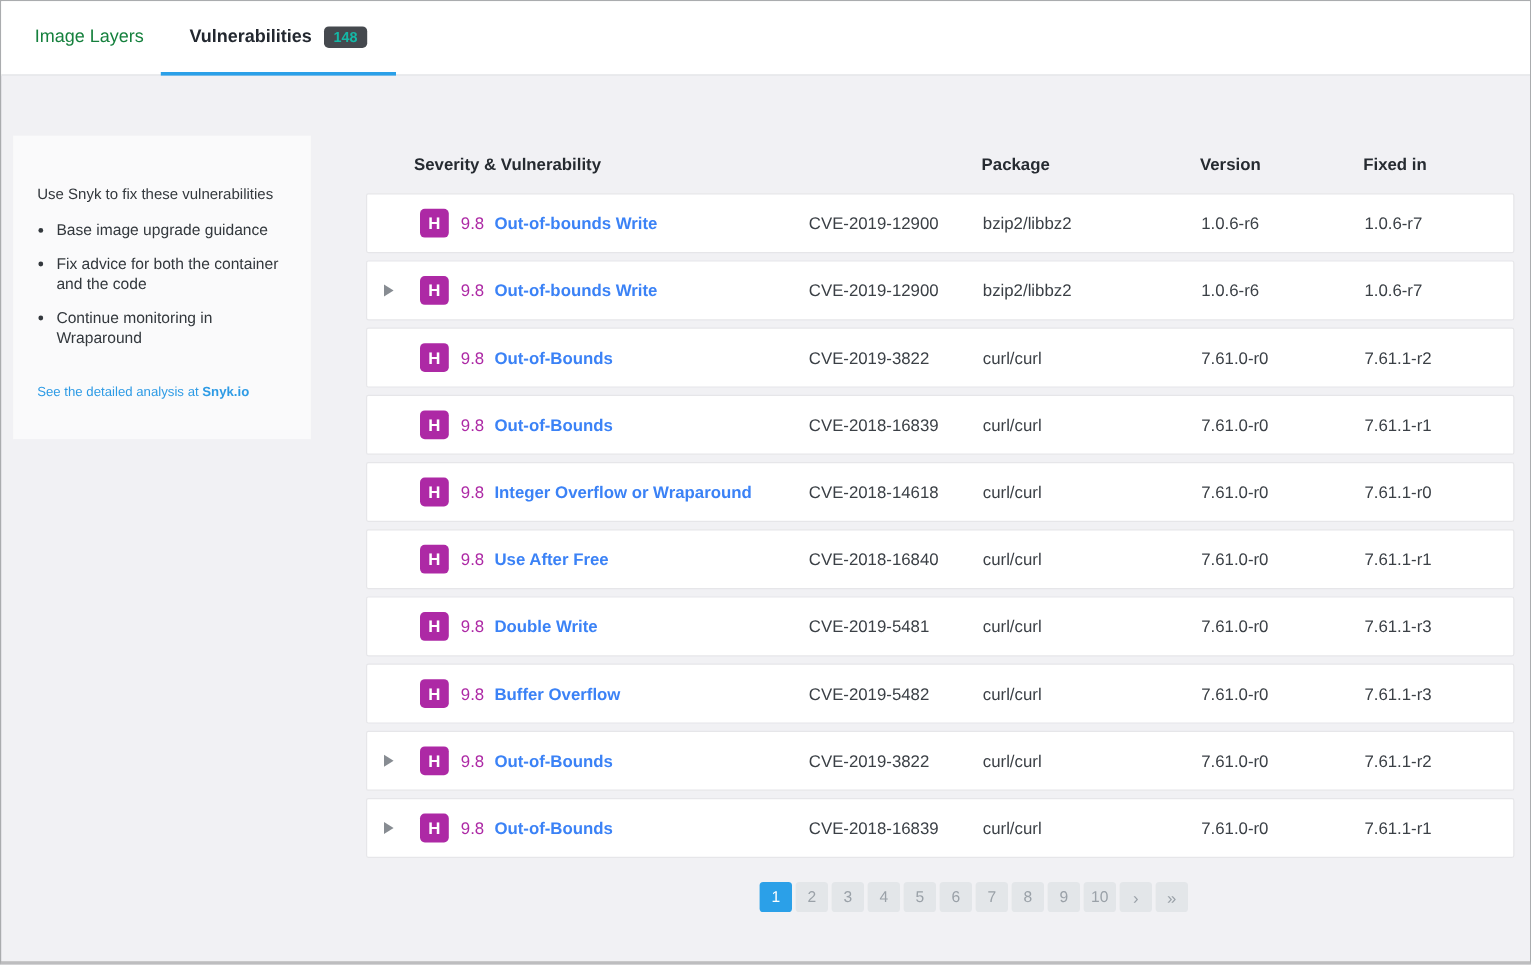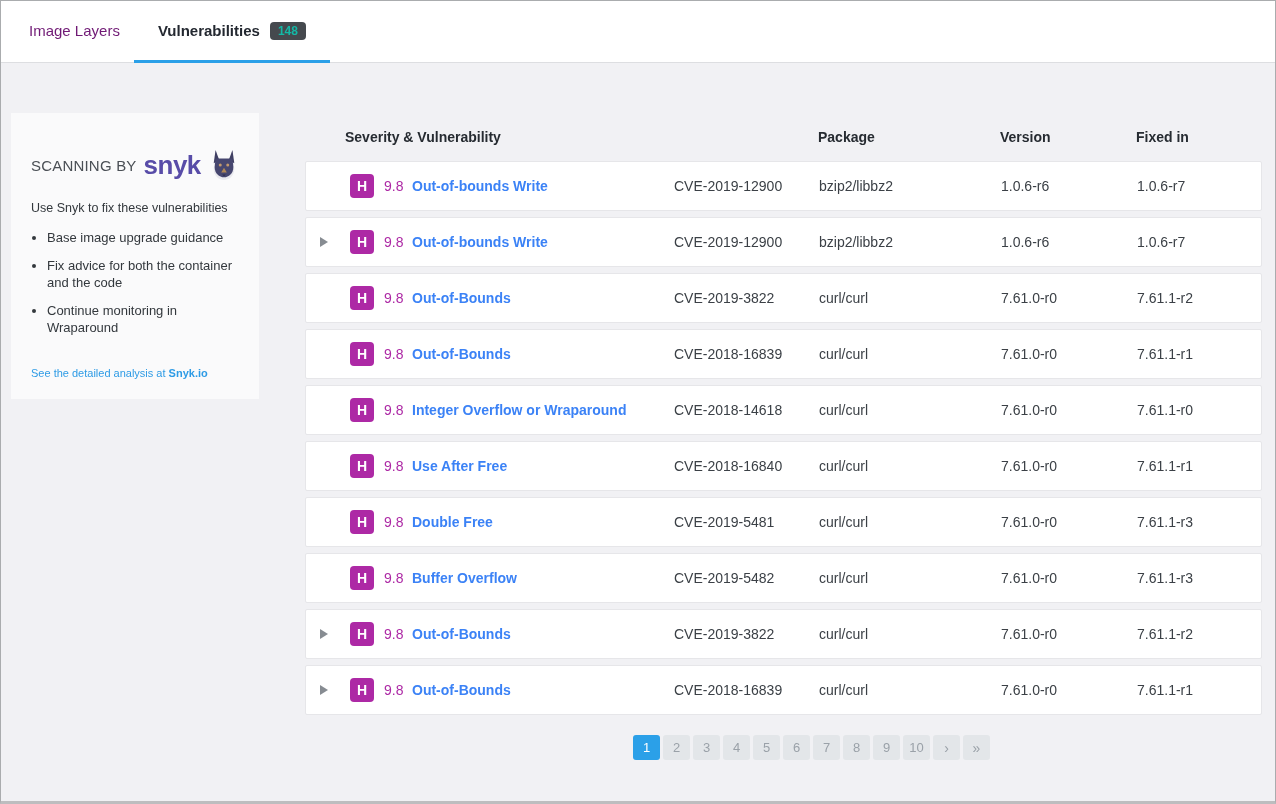--- a/index.html
+++ b/index.html
@@ -26,21 +26,21 @@
   
   .tabbar{
     height:62px;background:#fff;flex:0 0 62px;
     border-bottom:1px solid #dddee1;
     display:flex;align-items:stretch;
     padding-left:28px;
   }
   .tab{
     display:flex;align-items:center;gap:10px;
     padding:0 24px;cursor:pointer;
-    font-size:15px;color:#701a75;
+    font-size:15px;color:#15803d;
     border-bottom:3px solid transparent;
     margin-bottom:-1px;
   }
   .tab:first-child{padding-left:0;padding-right:14px;}
   .tab.active{
     font-weight:700;color:#232830;
     border-bottom-color:var(--accent);
   }
   .tab-badge{
     background:var(--badge-dark);color:#14b8a6;
@@ -140,34 +140,20 @@
     </div>
     <div class="tab active">
       <span>Vulnerabilities</span>
       <span class="tab-badge">148</span>
     </div>
   </div>
 
   <div class="content">
 
     <div class="snyk-panel">
-      <div class="snyk-head">
-        <span class="scanning-by">SCANNING BY</span>
-        <span class="snyk-brand">snyk</span>
-        <svg class="dog" viewBox="0 0 32 34" aria-hidden="true">
-          <path d="M6 12h20l1 9c0 8-6 12-11 12S5 29 5 21z" fill="#e9e9ee"></path>
-          <path d="M7 1l4 11-6 3z" fill="#3f3f63"></path>
-          <path d="M25 1l-4 11 6 3z" fill="#3f3f63"></path>
-          <path d="M7 10h18l1 9c0 7-5 11-10 11S6 26 6 19z" fill="#46466f"></path>
-          <circle cx="12" cy="17" r="1.6" fill="#c49a6c"></circle>
-          <circle cx="20" cy="17" r="1.6" fill="#c49a6c"></circle>
-          <path d="M16 20l3 5h-6z" fill="#b08755"></path>
-          <path d="M14 27h4l-2 2z" fill="#2c2c4a"></path>
-        </svg>
-      </div>
       <div class="snyk-intro">Use Snyk to fix these vulnerabilities</div>
       <ul class="snyk-bullets">
         <li>Base image upgrade guidance</li>
         <li>Fix advice for both the container and the code</li>
         <li>Continue monitoring in Wraparound</li>
       </ul>
       <div class="snyk-link"><span>See the detailed analysis at </span><b>Snyk.io</b></div>
     </div>
 
     <div class="vuln-table">
@@ -241,21 +227,21 @@
     <span class="cve">CVE-2018-16840</span>
     <span class="pkg">curl/curl</span>
     <span class="ver">7.61.0-r0</span>
     <span class="fix">7.61.1-r1</span>
   </div>
 
   <div class="row">
     <span><span class="tri hidden"></span></span>
     <span class="sev-badge">H</span>
     <span class="score">9.8</span>
-    <span class="vname">Double Free</span>
+    <span class="vname">Double Write</span>
     <span class="cve">CVE-2019-5481</span>
     <span class="pkg">curl/curl</span>
     <span class="ver">7.61.0-r0</span>
     <span class="fix">7.61.1-r3</span>
   </div>
 
   <div class="row">
     <span><span class="tri hidden"></span></span>
     <span class="sev-badge">H</span>
     <span class="score">9.8</span>

